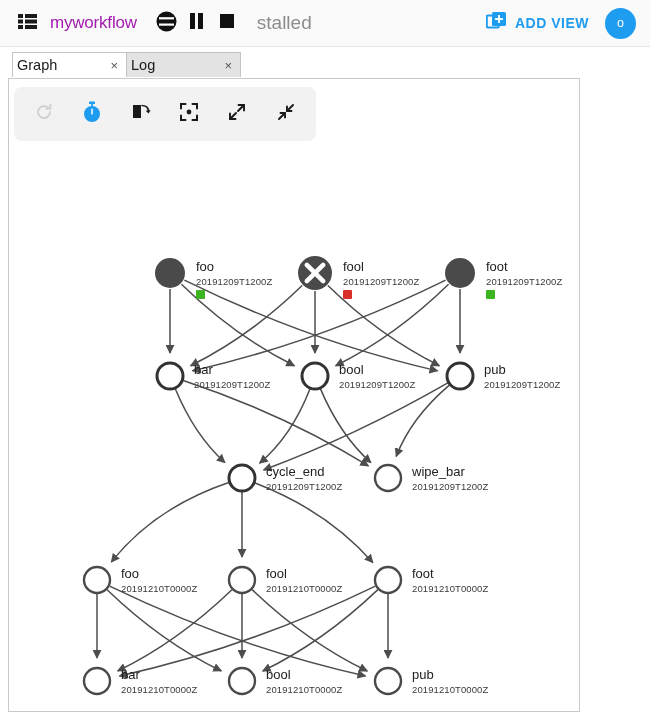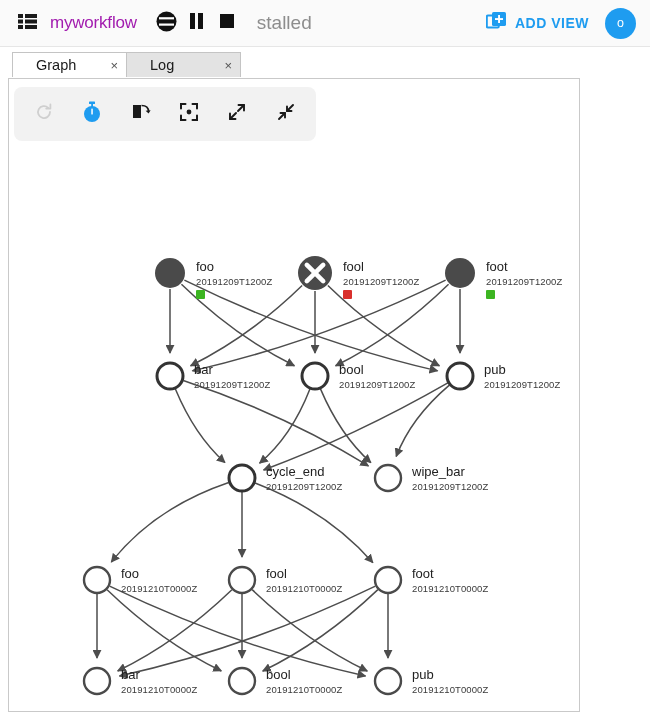--- a/index.html
+++ b/index.html
@@ -84,21 +84,21 @@
     align-items: flex-end;
     padding-left: 12px;
     background: #ffffff;
     position: relative;
   }
   .tab {
     height: 25px;
     min-width: 115px;
     display: flex;
     align-items: center;
-    padding: 0 8px 0 23px;
+    padding: 0 8px 0 4px;
     border: 1px solid #c4c4c4;
     border-bottom: none;
     font-size: 14.5px;
     color: #1a1a1a;
     cursor: pointer;
     position: relative;
   }
   .tab.active { background: #ffffff; z-index: 2; }
   .tab.inactive { background: #e3e3e3; margin-left: -1px; margin-top: 28px; }
   .tab-label { flex: 1; white-space: nowrap; }

